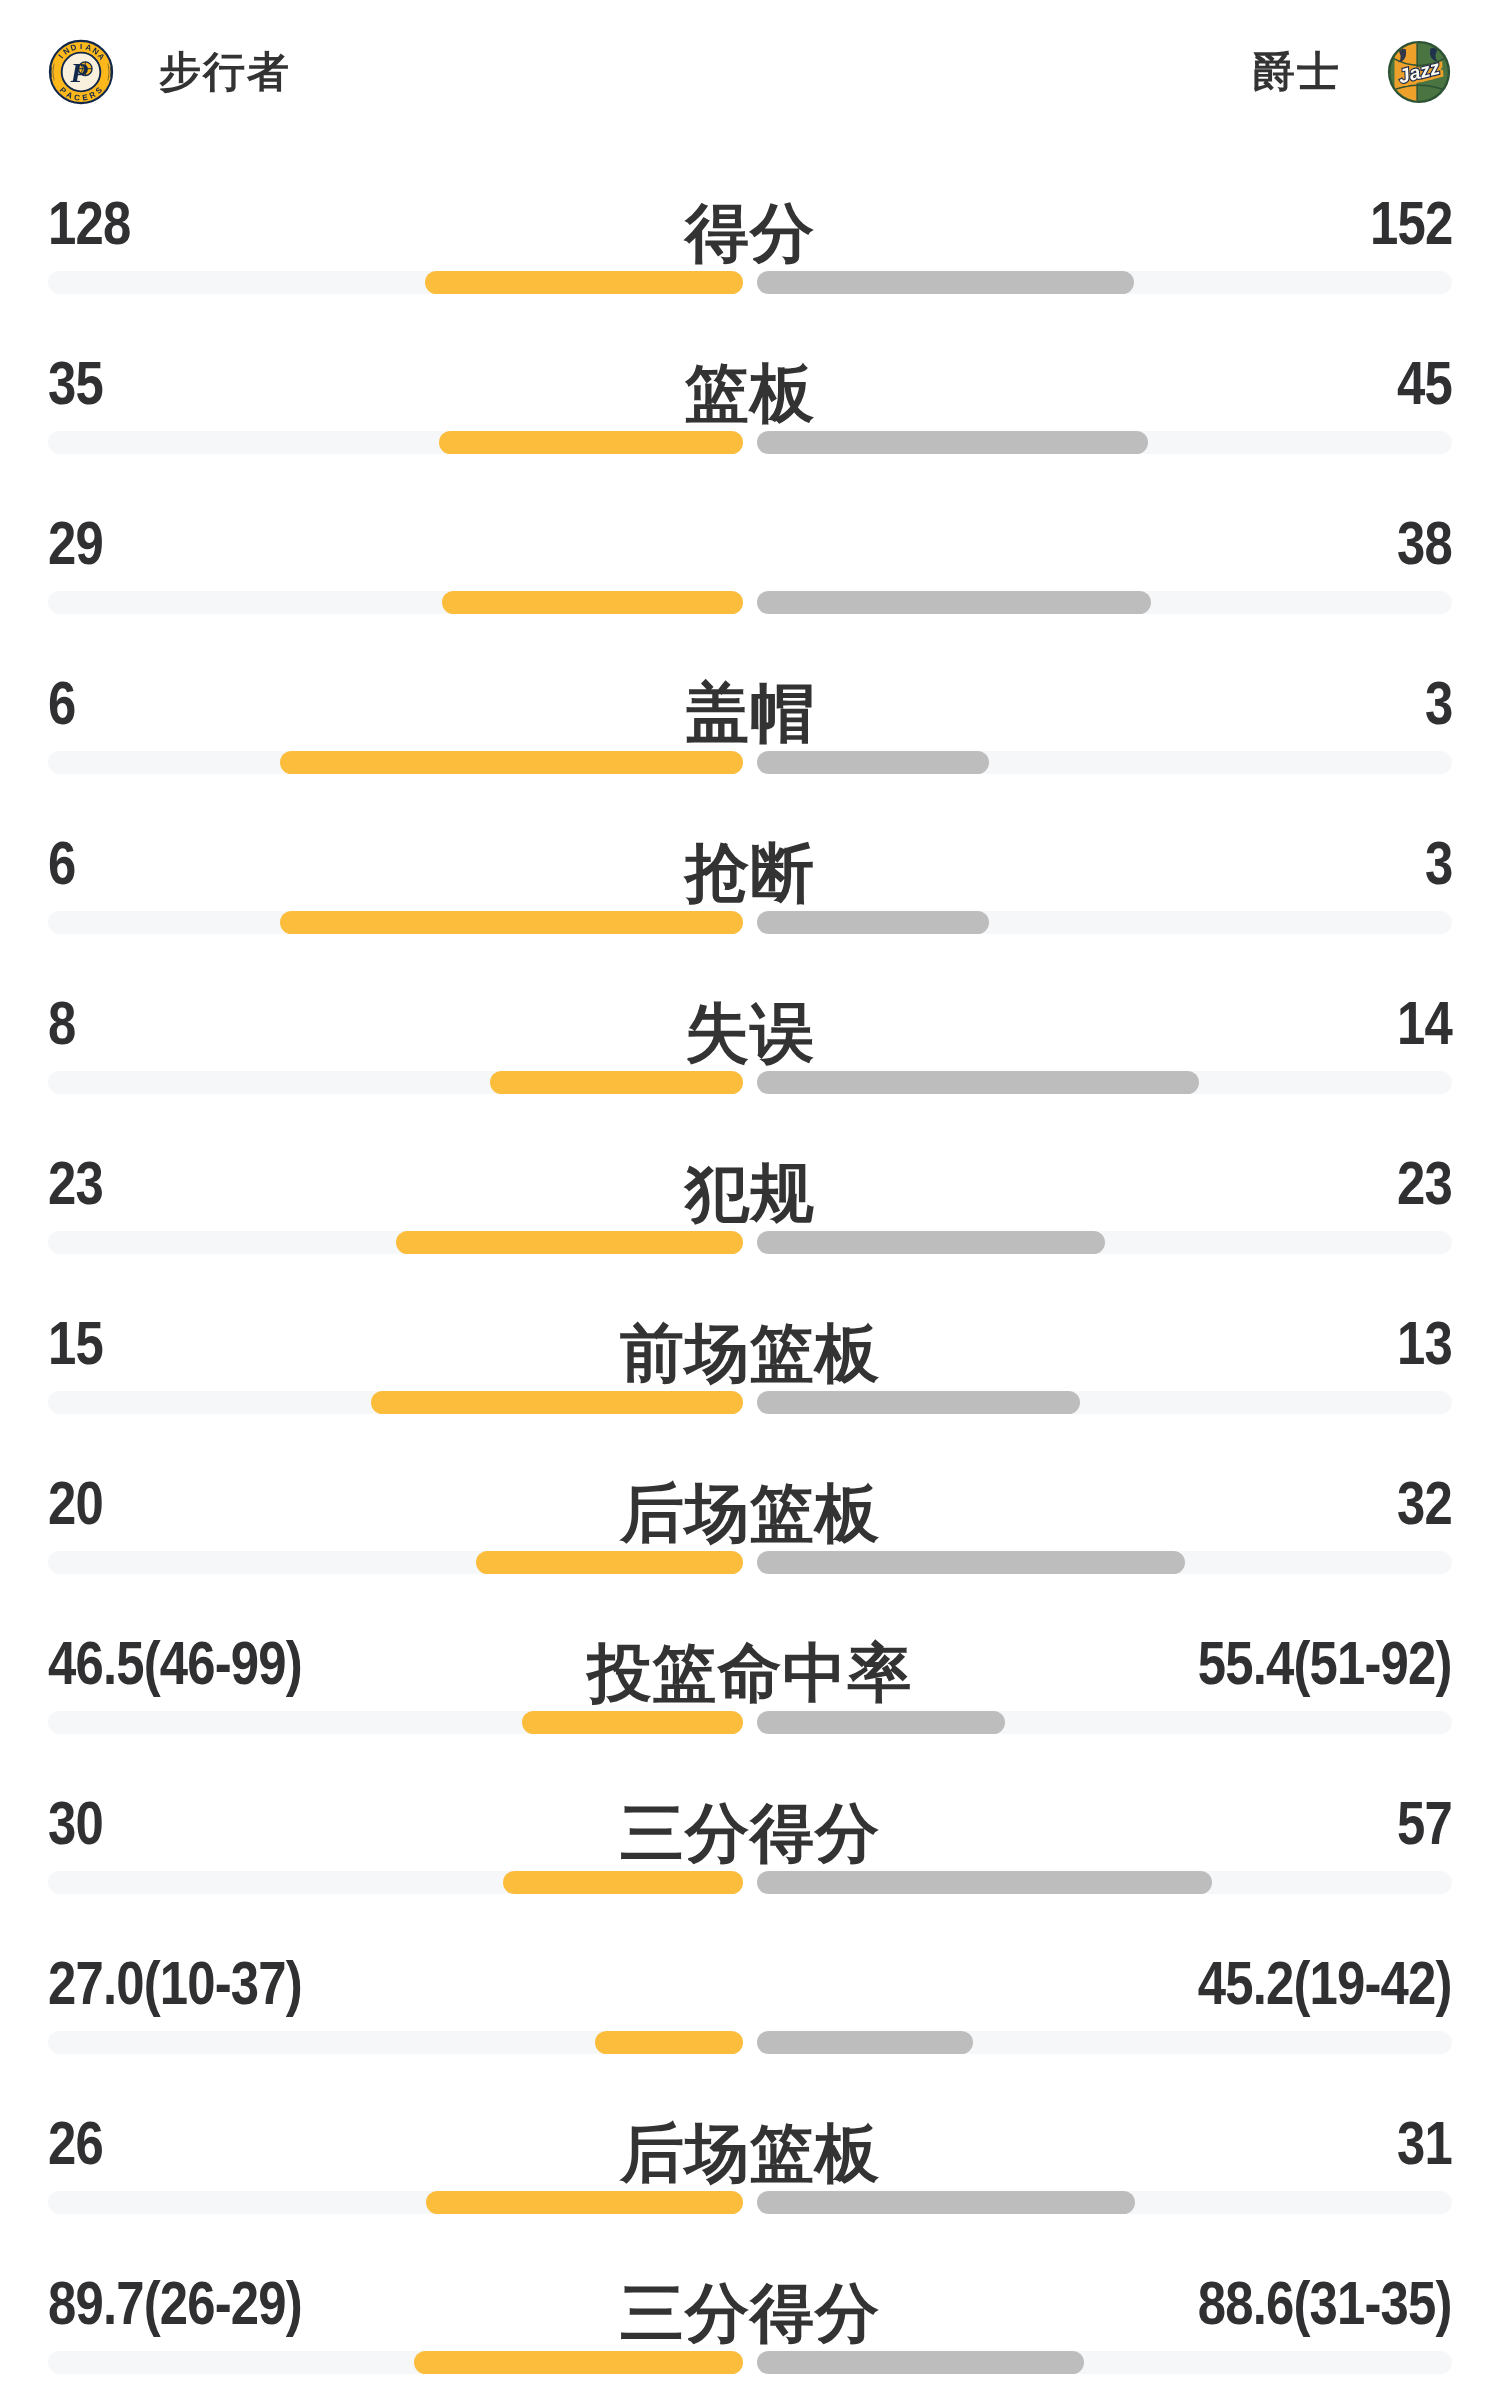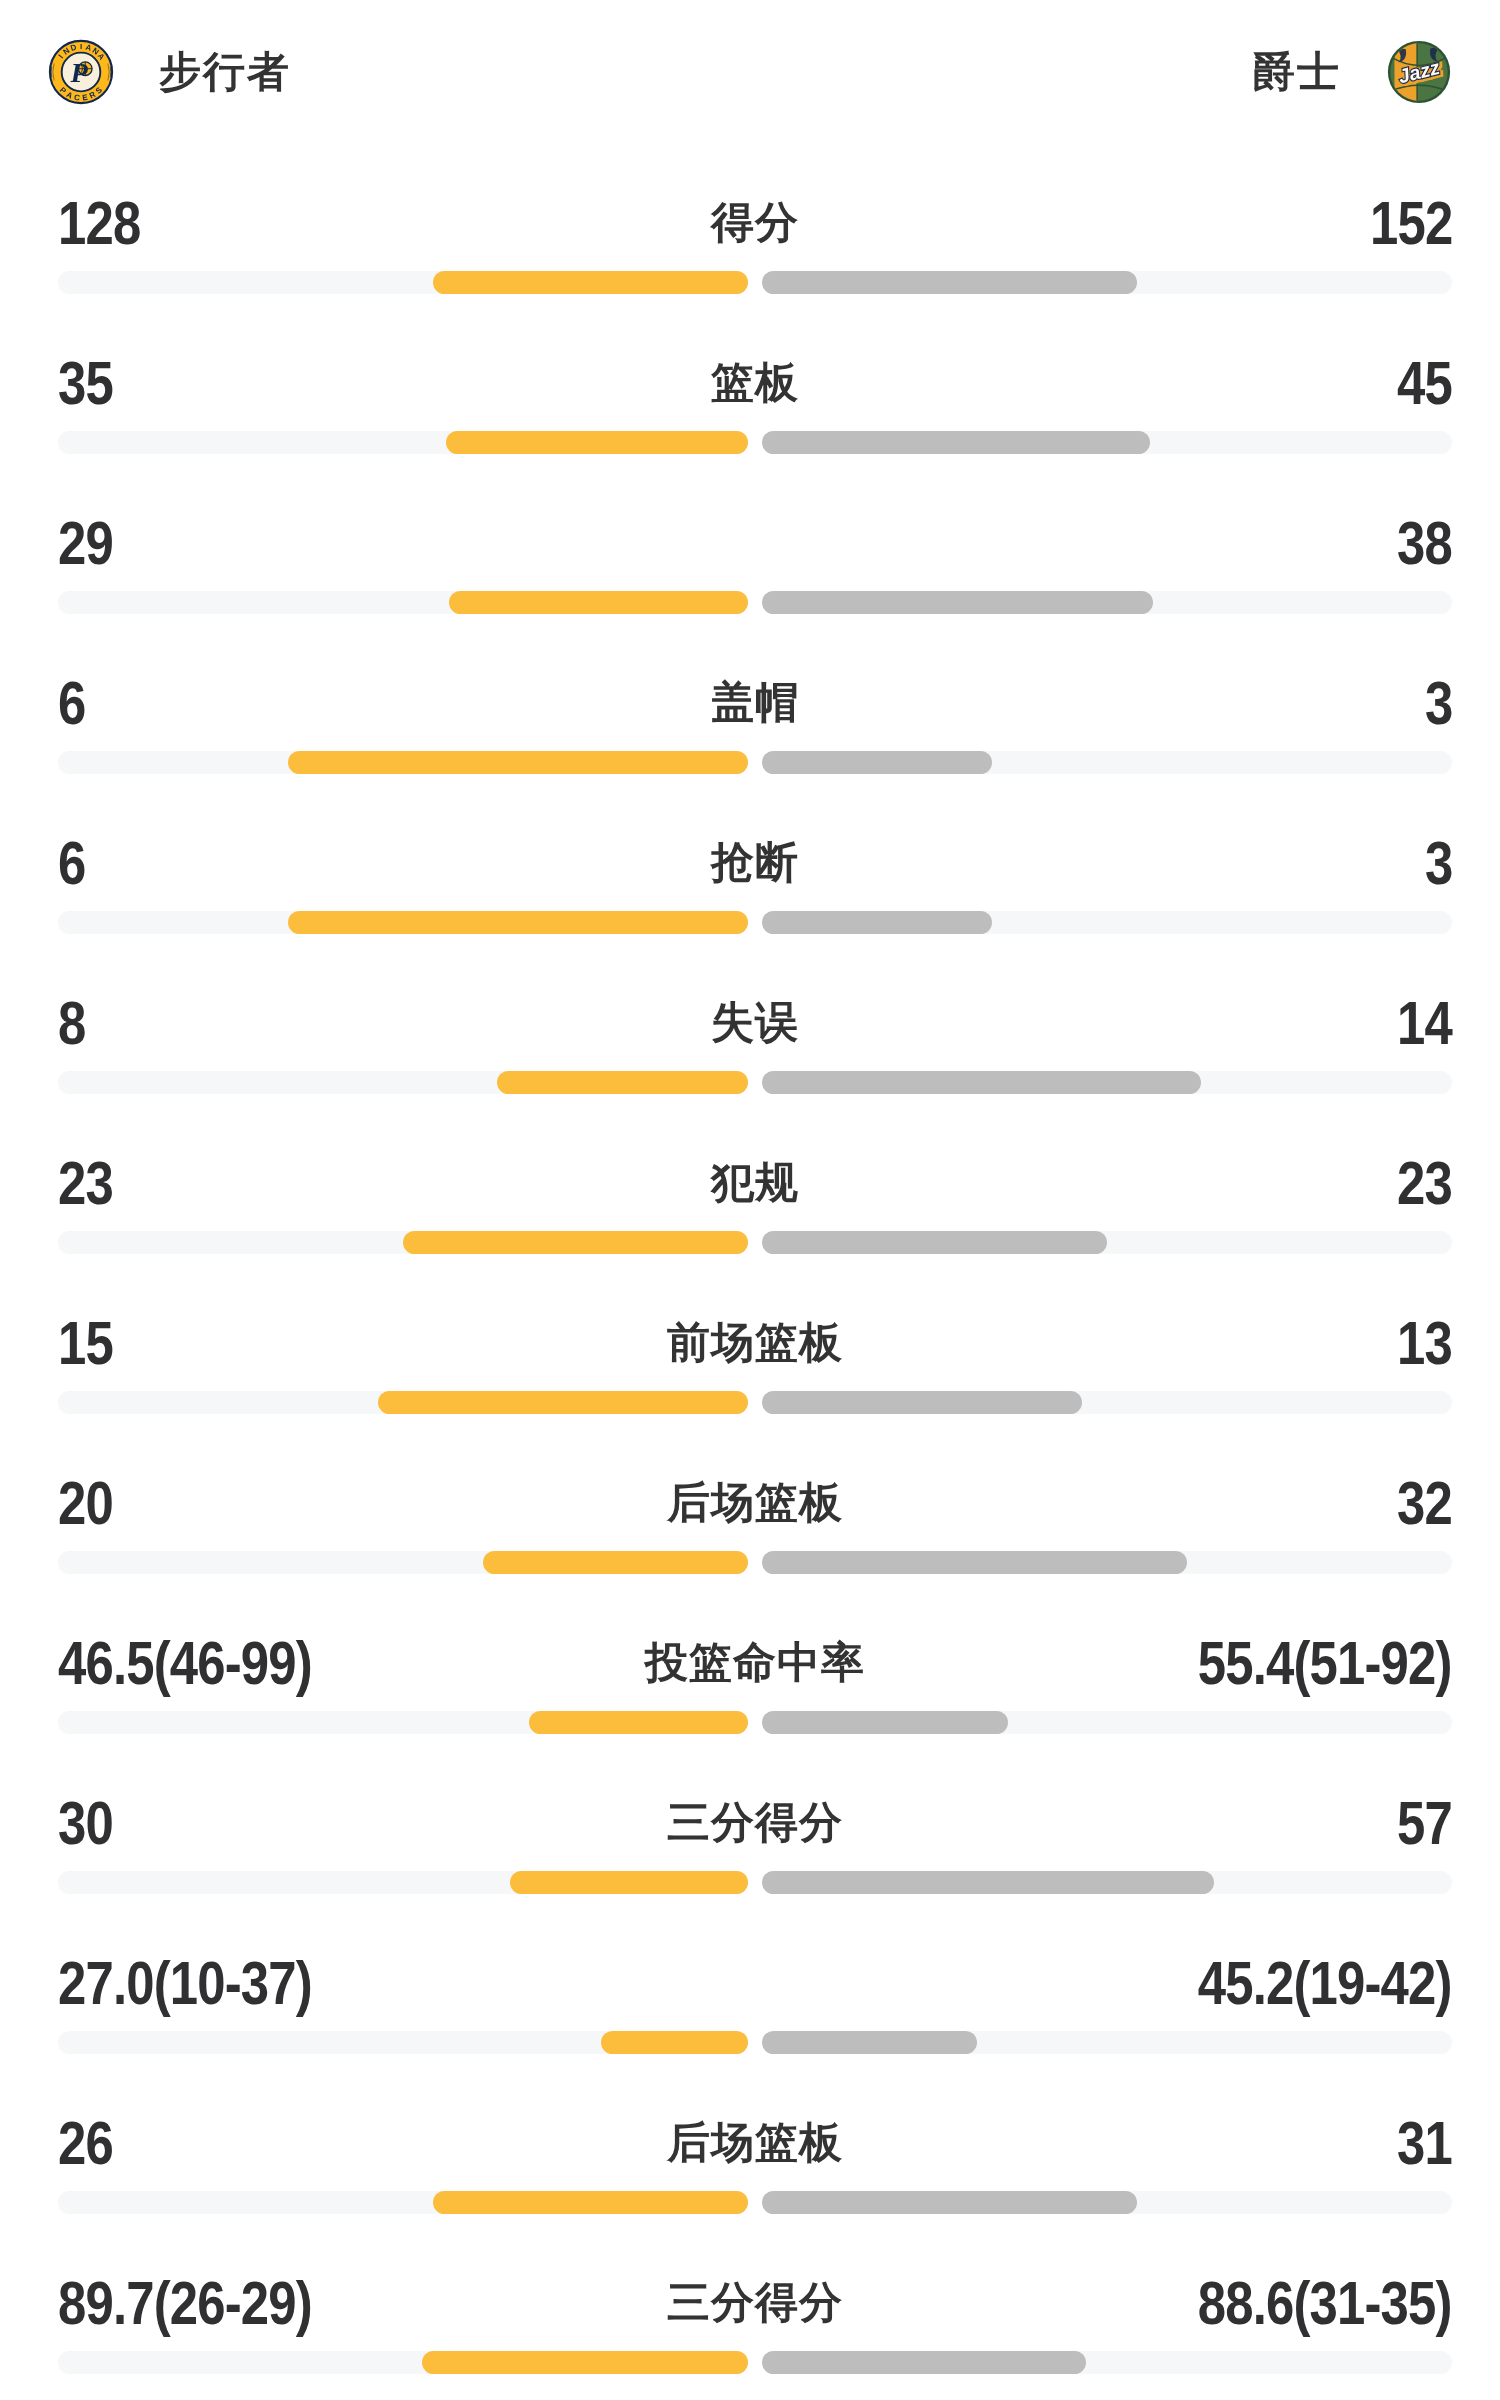--- a/index.html
+++ b/index.html
@@ -10,30 +10,30 @@
     overflow:hidden;
   }
   .header{
     position:absolute;top:38px;left:0;right:0;height:68px;
     padding:0 48px;display:flex;align-items:center;justify-content:space-between;
   }
   .team{display:flex;align-items:center;gap:45px;}
   .team-name{font-size:42px;font-weight:700;color:#333333;letter-spacing:2px;}
   .logo{width:66px;height:66px;display:block;}
   .stats{position:absolute;top:147px;left:0;right:0;}
-  .stat-row{position:relative;height:160px;margin-left:10px;}
+  .stat-row{position:relative;height:160px;}
   .num{
     position:absolute;top:45px;font-size:62px;font-weight:700;color:var(--c-text);
     line-height:1;letter-spacing:-1px;white-space:nowrap;
   }
   .num.left{left:48px;transform:scaleX(0.82);transform-origin:left center;}
   .num.right{right:48px;transform:scaleX(0.82);transform-origin:right center;text-align:right;}
   .label{
     position:absolute;top:54px;left:0;right:0;text-align:center;
-    font-size:43px;font-weight:700;color:#333333;line-height:1;letter-spacing:1px;
+    font-size:64px;font-weight:700;color:#333333;line-height:1;letter-spacing:1px;
   }
   .bars{
     position:absolute;top:124px;left:48px;right:48px;height:23px;
     display:flex;gap:14px;
   }
   .track{flex:1;position:relative;height:23px;background:var(--c-track);border-radius:12px;}
   .bar{position:absolute;top:0;height:23px;border-radius:12px;}
   .bar.home{right:0;background:var(--c-home);}
   .bar.away{left:0;background:var(--c-away);}
 </style>

